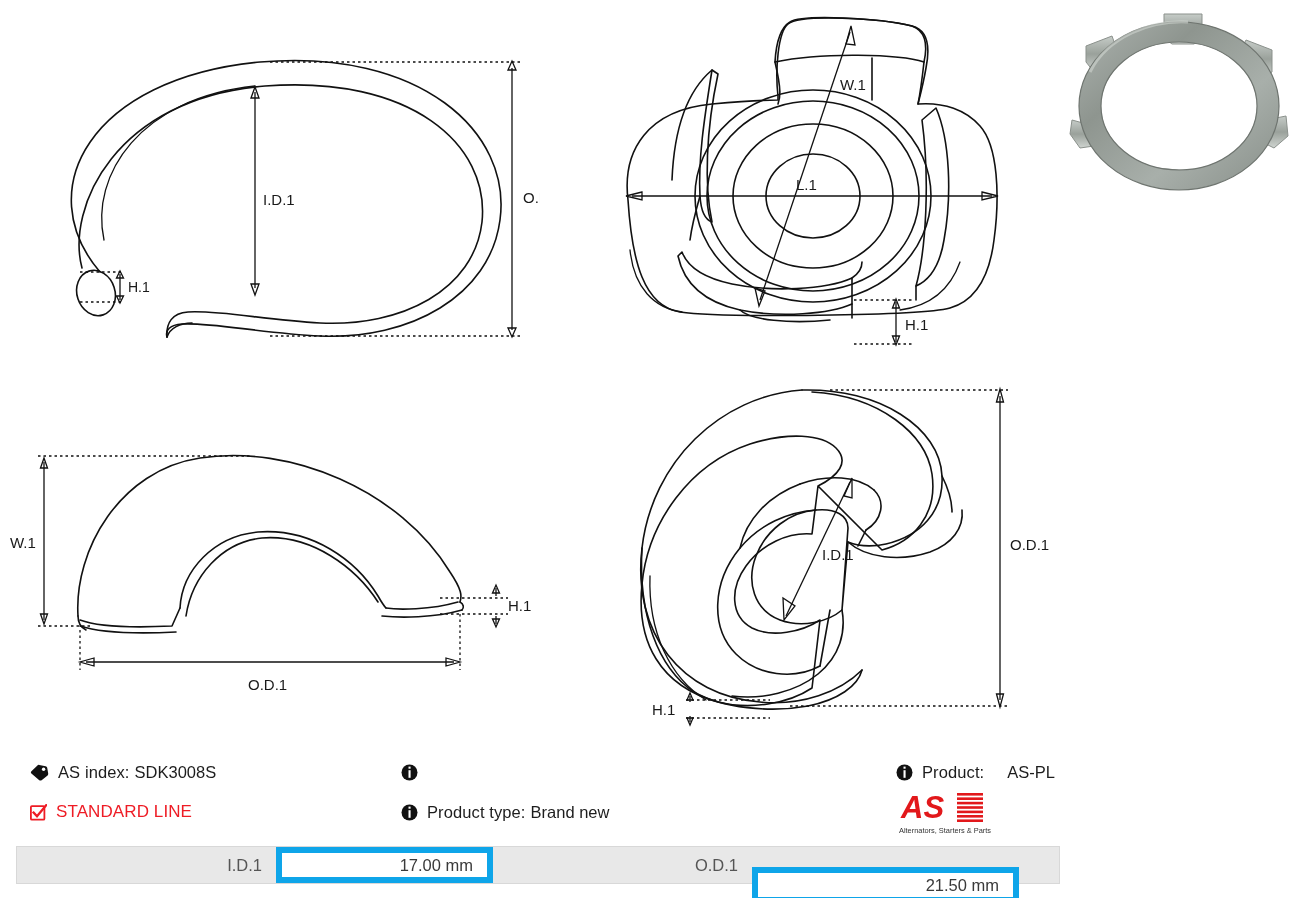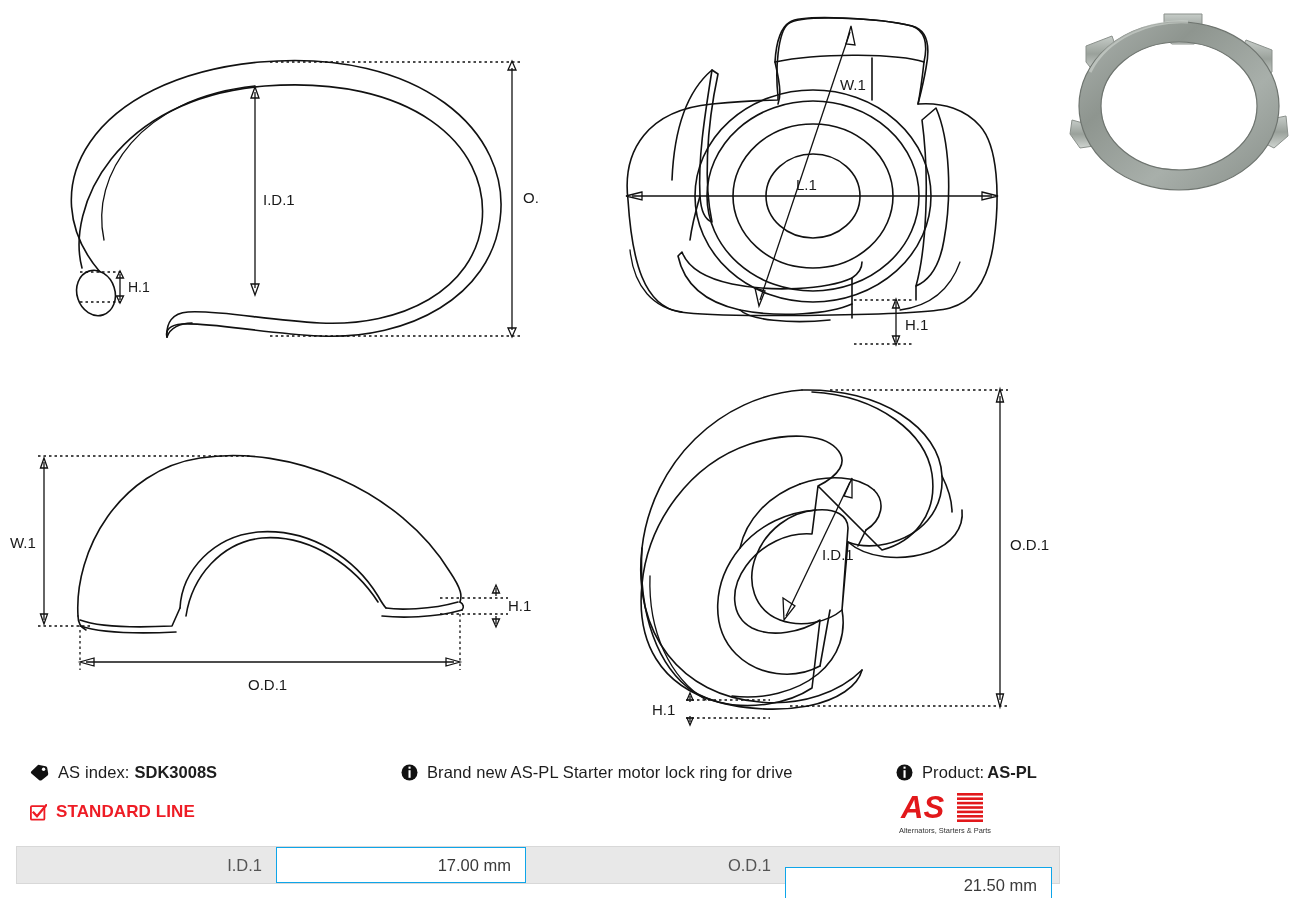--- a/index.html
+++ b/index.html
@@ -99,24 +99,24 @@
 
   .info-row {
     display: flex;
     align-items: center;
     height: 40px;
     font-size: 16.5px;
     white-space: nowrap;
     color: #1d1d1d;
   }
   .info-row .txt { letter-spacing: 0.1px; }
-  .info-row .val { font-weight: bold; }
+  .info-row .val { font-weight: normal; }
   .info-row.standard {
     color: #ee1c25;
-    font-weight: bold;
+    font-weight: normal;
     font-size: 17px;
     letter-spacing: 0.2px;
   }
 
   .ic {
     display: inline-flex;
     align-items: center;
     justify-content: center;
     margin-right: 9px;
     flex: none;
@@ -149,21 +149,21 @@
     display: flex;
     align-items: center;
     justify-content: flex-end;
     padding: 0 14px;
     box-sizing: border-box;
     font-size: 16.5px;
     color: #4a4a4a;
     height: 100%;
   }
   .spec-cell.label { width: 259px; background: #e8e8e8; color: #555; }
-  .spec-cell.value { width: 250px; background: #ffffff; border: 1px solid #0ea5e9; color: #3a3a3a; }
+  .spec-cell.value { width: 217px; background: #ffffff; border: 6px solid #0ea5e9; color: #3a3a3a; }
   .spec-cell.value.last { width: 267px; margin-top: 20px; }
 </style>
 </head>
 <body>
 
 <div class="canvas">
 
   <div class="drawings">
 
     <div class="dwg" id="dwg-topleft">
@@ -477,35 +477,45 @@
 
     <div class="info-col" id="info-col-2">
       <div class="info-row">
         <span class="ic">
           <svg width="17" height="17" viewBox="0 0 17 17">
             <circle cx="8.5" cy="8.5" r="8" fill="#111"></circle>
             <rect x="7.5" y="2.6" width="2.1" height="2.1" fill="#fff"></rect>
             <rect x="7.5" y="6.2" width="2.1" height="7.6" fill="#fff"></rect>
           </svg>
         </span>
-        <span class="txt">Brand new AS-PL Starter motor lock ring for drive</span>
+      </div>
+      <div class="info-row">
+        <span class="ic">
+          <svg width="17" height="17" viewBox="0 0 17 17">
+            <circle cx="8.5" cy="8.5" r="8" fill="#111"></circle>
+            <rect x="7.5" y="2.6" width="2.1" height="2.1" fill="#fff"></rect>
+            <rect x="7.5" y="6.2" width="2.1" height="7.6" fill="#fff"></rect>
+          </svg>
+        </span>
+        <span class="txt">Product type:</span>
+        <span class="val" style="margin-left:5px">Brand new</span>
       </div>
     </div>
 
     <div class="info-col" id="info-col-3">
       <div class="info-row">
         <span class="ic">
           <svg width="17" height="17" viewBox="0 0 17 17">
             <circle cx="8.5" cy="8.5" r="8" fill="#111"></circle>
             <rect x="7.5" y="2.6" width="2.1" height="2.1" fill="#fff"></rect>
             <rect x="7.5" y="6.2" width="2.1" height="7.6" fill="#fff"></rect>
           </svg>
         </span>
         <span class="txt">Product:</span>
-        <span class="val" style="margin-left:3px">AS-PL</span>
+        <span class="val" style="margin-left:23px">AS-PL</span>
       </div>
     </div>
   </div>
 
   <div class="logo-wrap">
     <svg width="112" height="48" viewBox="0 0 112 48">
       <text x="2" y="30" font-family="'Liberation Sans', sans-serif" font-size="31" font-weight="bold" font-style="italic" fill="#e2181b">AS</text>
       <g fill="#e2181b">
         <rect x="58" y="5" width="26" height="2.6"></rect>
         <rect x="58" y="9.4" width="26" height="2.6"></rect>

